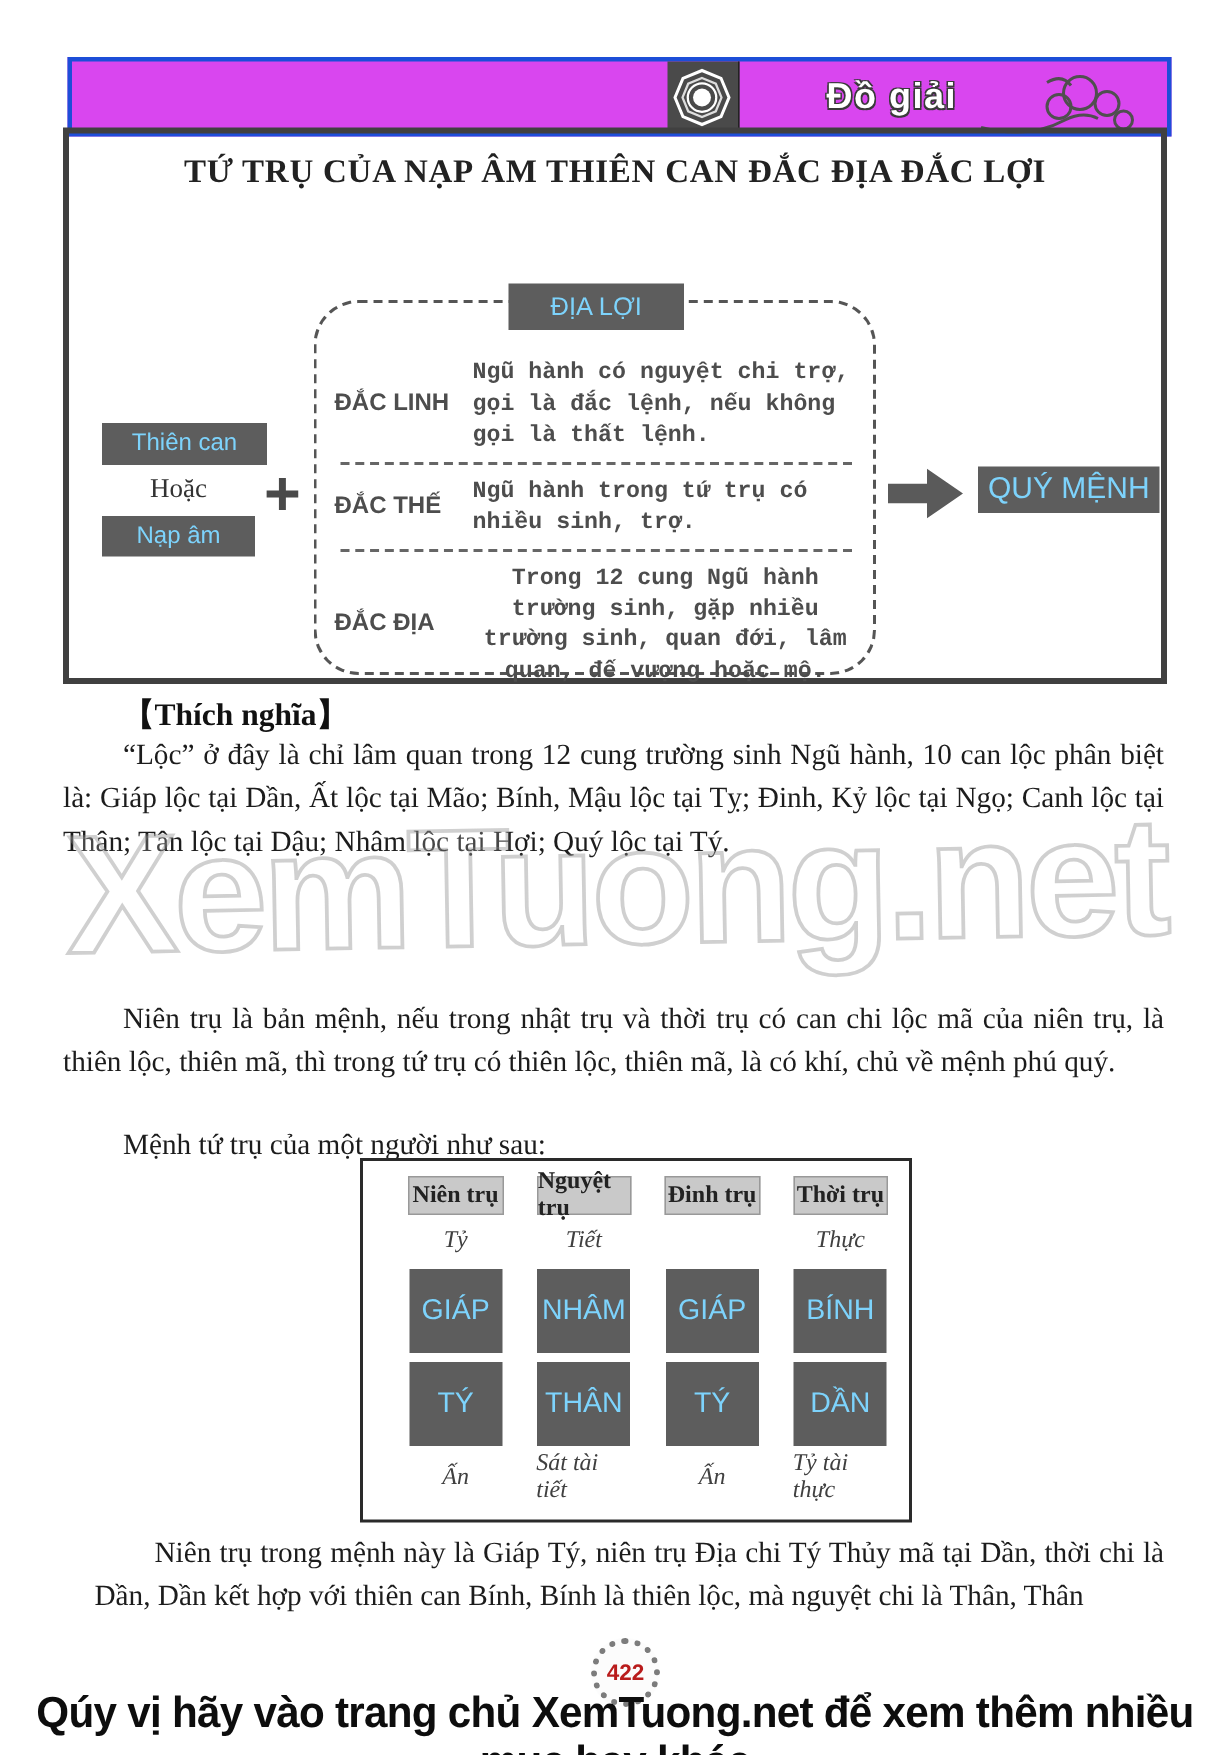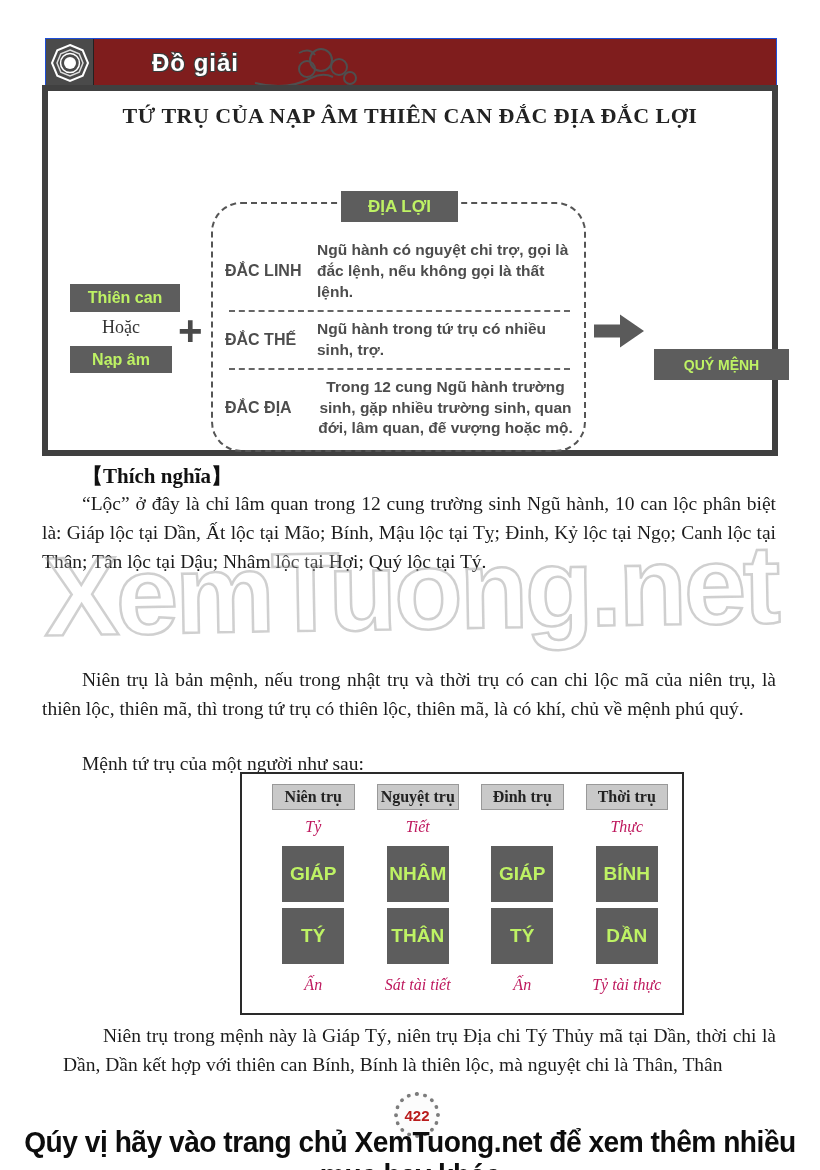--- a/index.html
+++ b/index.html
@@ -2,80 +2,80 @@
 <html><head>
 <meta charset="utf-8">
 <style>
   html,body{margin:0;padding:0;}
   body{background:#e8e8e8;}
   .page{position:relative;width:820px;height:1170px;background:#ffffff;margin:0 auto;
         font-family:"Liberation Serif",serif;color:#1c1c1c;overflow:hidden;}
 
   
   .header-bar{position:absolute;left:45px;top:38px;width:730px;height:47px;
-              background:#7f1d1d;border:1px solid #1d4ed8;display:flex;align-items:center;}
+              background:#d946ef;border:3px solid #1d4ed8;display:flex;align-items:center;justify-content:flex-end;}
   .bagua{width:47px;height:47px;background:#4a4a4a;border-right:1px solid #222;
          display:flex;align-items:center;justify-content:center;flex:0 0 47px;}
   .header-title{font-family:"Liberation Sans",sans-serif;font-weight:bold;font-size:24px;
                 color:#ffffff;margin-left:58px;letter-spacing:1px;
                 text-shadow:1px 1px 0 #3a3a3a,-1px -1px 0 #3a3a3a,1px -1px 0 #3a3a3a,-1px 1px 0 #3a3a3a;}
   .cloud{margin-left:10px;margin-top:10px;}
 
   
   .main-box{position:absolute;left:42px;top:85px;width:736px;height:371px;
-            border:6px solid #404040;box-sizing:border-box;}
+            border:4px solid #404040;box-sizing:border-box;}
   .main-title{position:absolute;top:12px;left:0;right:0;text-align:center;
               font-size:22px;font-weight:600;letter-spacing:.5px;color:#222;}
   .intro{position:absolute;top:44px;left:16px;right:14px;margin:0;font-size:19px;
          line-height:1.5;text-align:justify;text-indent:38px;color:#1c1c1c;}
 
-  .dark-box{background:#5d5d5d;color:#bef264;font-family:"Liberation Sans",sans-serif;
-            font-weight:bold;display:flex;align-items:center;justify-content:center;text-align:right;}
+  .dark-box{background:#5d5d5d;color:#7dd3fc;font-family:"Liberation Sans",sans-serif;
+            font-weight:normal;display:flex;align-items:center;justify-content:center;text-align:right;}
 
   
   .thiencan{position:absolute;left:22px;top:193px;width:110px;height:28px;font-size:16px;}
   .hoac{position:absolute;left:22px;top:226px;width:102px;text-align:center;font-size:18px;color:#333;}
   .napam{position:absolute;left:22px;top:255px;width:102px;height:27px;font-size:16px;}
   .plus{position:absolute;left:130px;top:216px;font-size:42px;font-weight:bold;color:#4a4a4a;
         font-family:"Liberation Sans",sans-serif;}
   .dashed-box{position:absolute;left:163px;top:111px;width:375px;height:250px;
               border:2px dashed #555;border-radius:30px;box-sizing:border-box;
               padding:36px 10px 6px 12px;}
   .drow{display:flex;align-items:center;}
   .dlabel{flex:0 0 92px;font-family:"Liberation Sans",sans-serif;font-weight:bold;
           font-size:16px;color:#4d4d4d;}
-  .dtext{flex:1;font-family:Liberation Sans, sans-serif;font-weight:bold;
+  .dtext{flex:1;font-family:Liberation Mono, monospace;font-weight:bold;
          font-size:15.5px;line-height:1.35;color:#4d4d4d;}
   .drow3 .dtext{text-align:center;}
   .dsep{border-top:2px dashed #666;margin:7px 4px;}
   .dialoi{position:absolute;left:293px;top:100px;width:117px;height:31px;font-size:17px;z-index:3;}
   .arrow{position:absolute;left:546px;top:222px;width:50px;height:36px;background:#5a5a5a;
          clip-path:polygon(0 32%,52% 32%,52% 4%,100% 50%,52% 96%,52% 68%,0 68%);}
-  .quymenh{position:absolute;left:606px;top:222px;width:135px;height:31px;font-size:14px;margin-top:36px;}
+  .quymenh{position:absolute;left:606px;top:222px;width:121px;height:31px;font-size:20px;}
 
   
   .thich-heading{position:absolute;left:82px;top:462px;font-size:21px;font-weight:bold;color:#111;}
   .body-p{position:absolute;left:42px;right:44px;margin:0;font-size:19.5px;line-height:1.48;
           text-align:justify;text-indent:40px;color:#1c1c1c;}
   .p1{top:490px;}
   .p2{top:580px;}
   .p3{top:666px;}
   .p4{top:750px;text-align:left;}
   .closing{top:1022px;margin-left:21px;}
 
   
-  .pillar-box{position:absolute;left:240px;top:772px;width:444px;height:243px;
+  .pillar-box{position:absolute;left:240px;top:772px;width:368px;height:243px;
               border:2px solid #2a2a2a;box-sizing:border-box;
               display:grid;grid-template-columns:repeat(4,1fr);gap:0 22px;
               padding:10px 14px 8px 30px;}
   .pcol{display:flex;flex-direction:column;align-items:center;}
   .phead{width:100%;height:26px;background:#c9c9c9;border:1px solid #999;box-sizing:border-box;
          display:flex;align-items:center;justify-content:center;
          font-size:16px;font-weight:600;color:#222;}
-  .pnote{height:26px;margin-top:4px;font-style:italic;font-size:16px;color:#be185d;
+  .pnote{height:26px;margin-top:4px;font-style:italic;font-size:16px;color:#404040;
          display:flex;align-items:center;justify-content:center;}
   .pcell{width:62px;height:56px;font-size:19px;margin-top:6px;}
   .pnote.bottom{margin-top:8px;}
 
   
   .page-badge{position:absolute;left:394px;top:1092px;width:38px;height:38px;border-radius:50%;
               border:4px dotted #7c7c7c;display:flex;align-items:center;justify-content:center;
               font-family:"Liberation Sans",sans-serif;font-weight:bold;font-size:15px;color:#b91c1c;
               background:#fcfcfc;}
   .footer{position:absolute;left:0;right:0;top:1126px;text-align:center;

